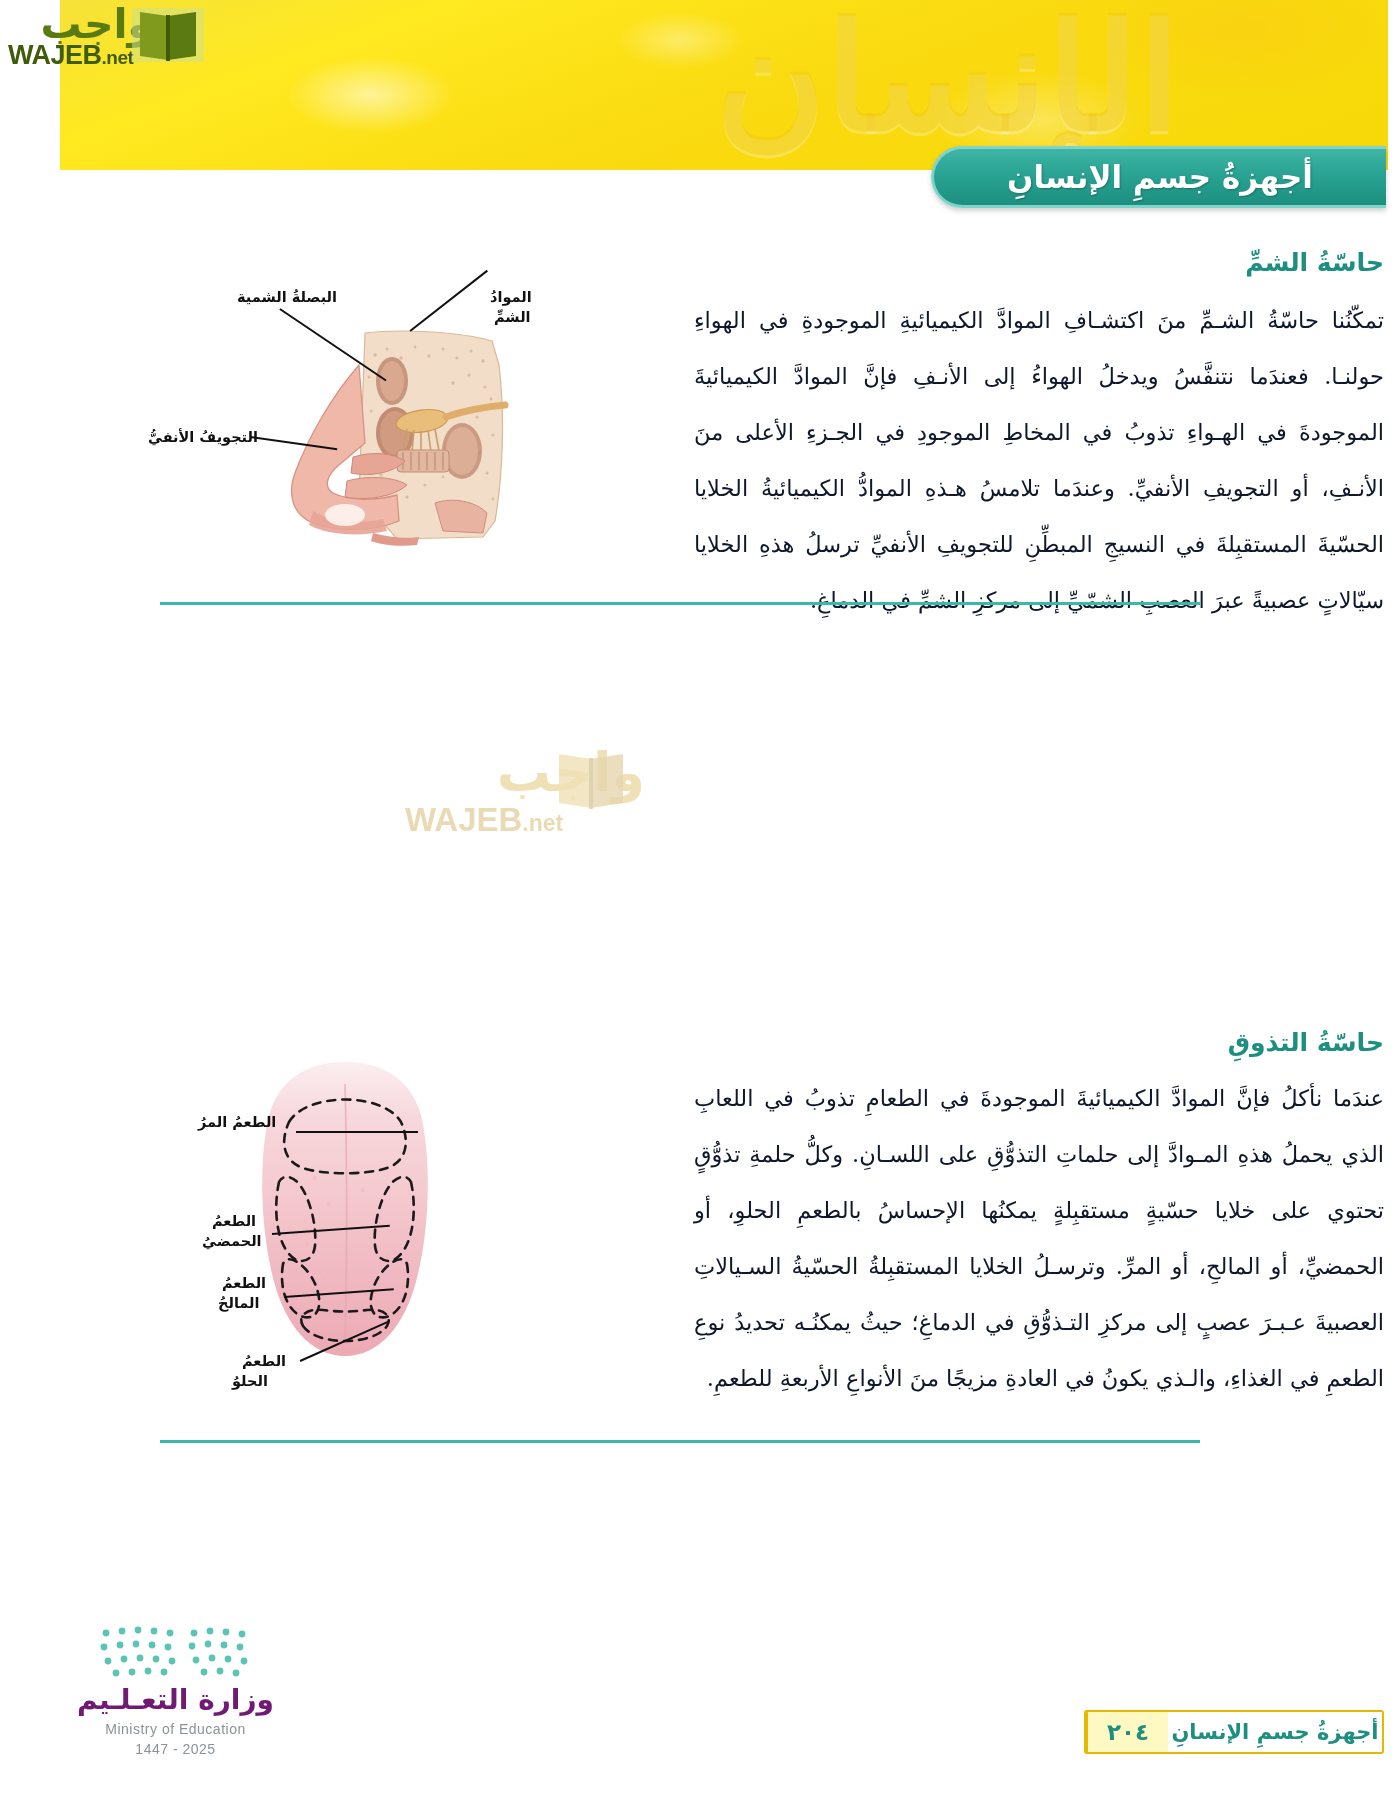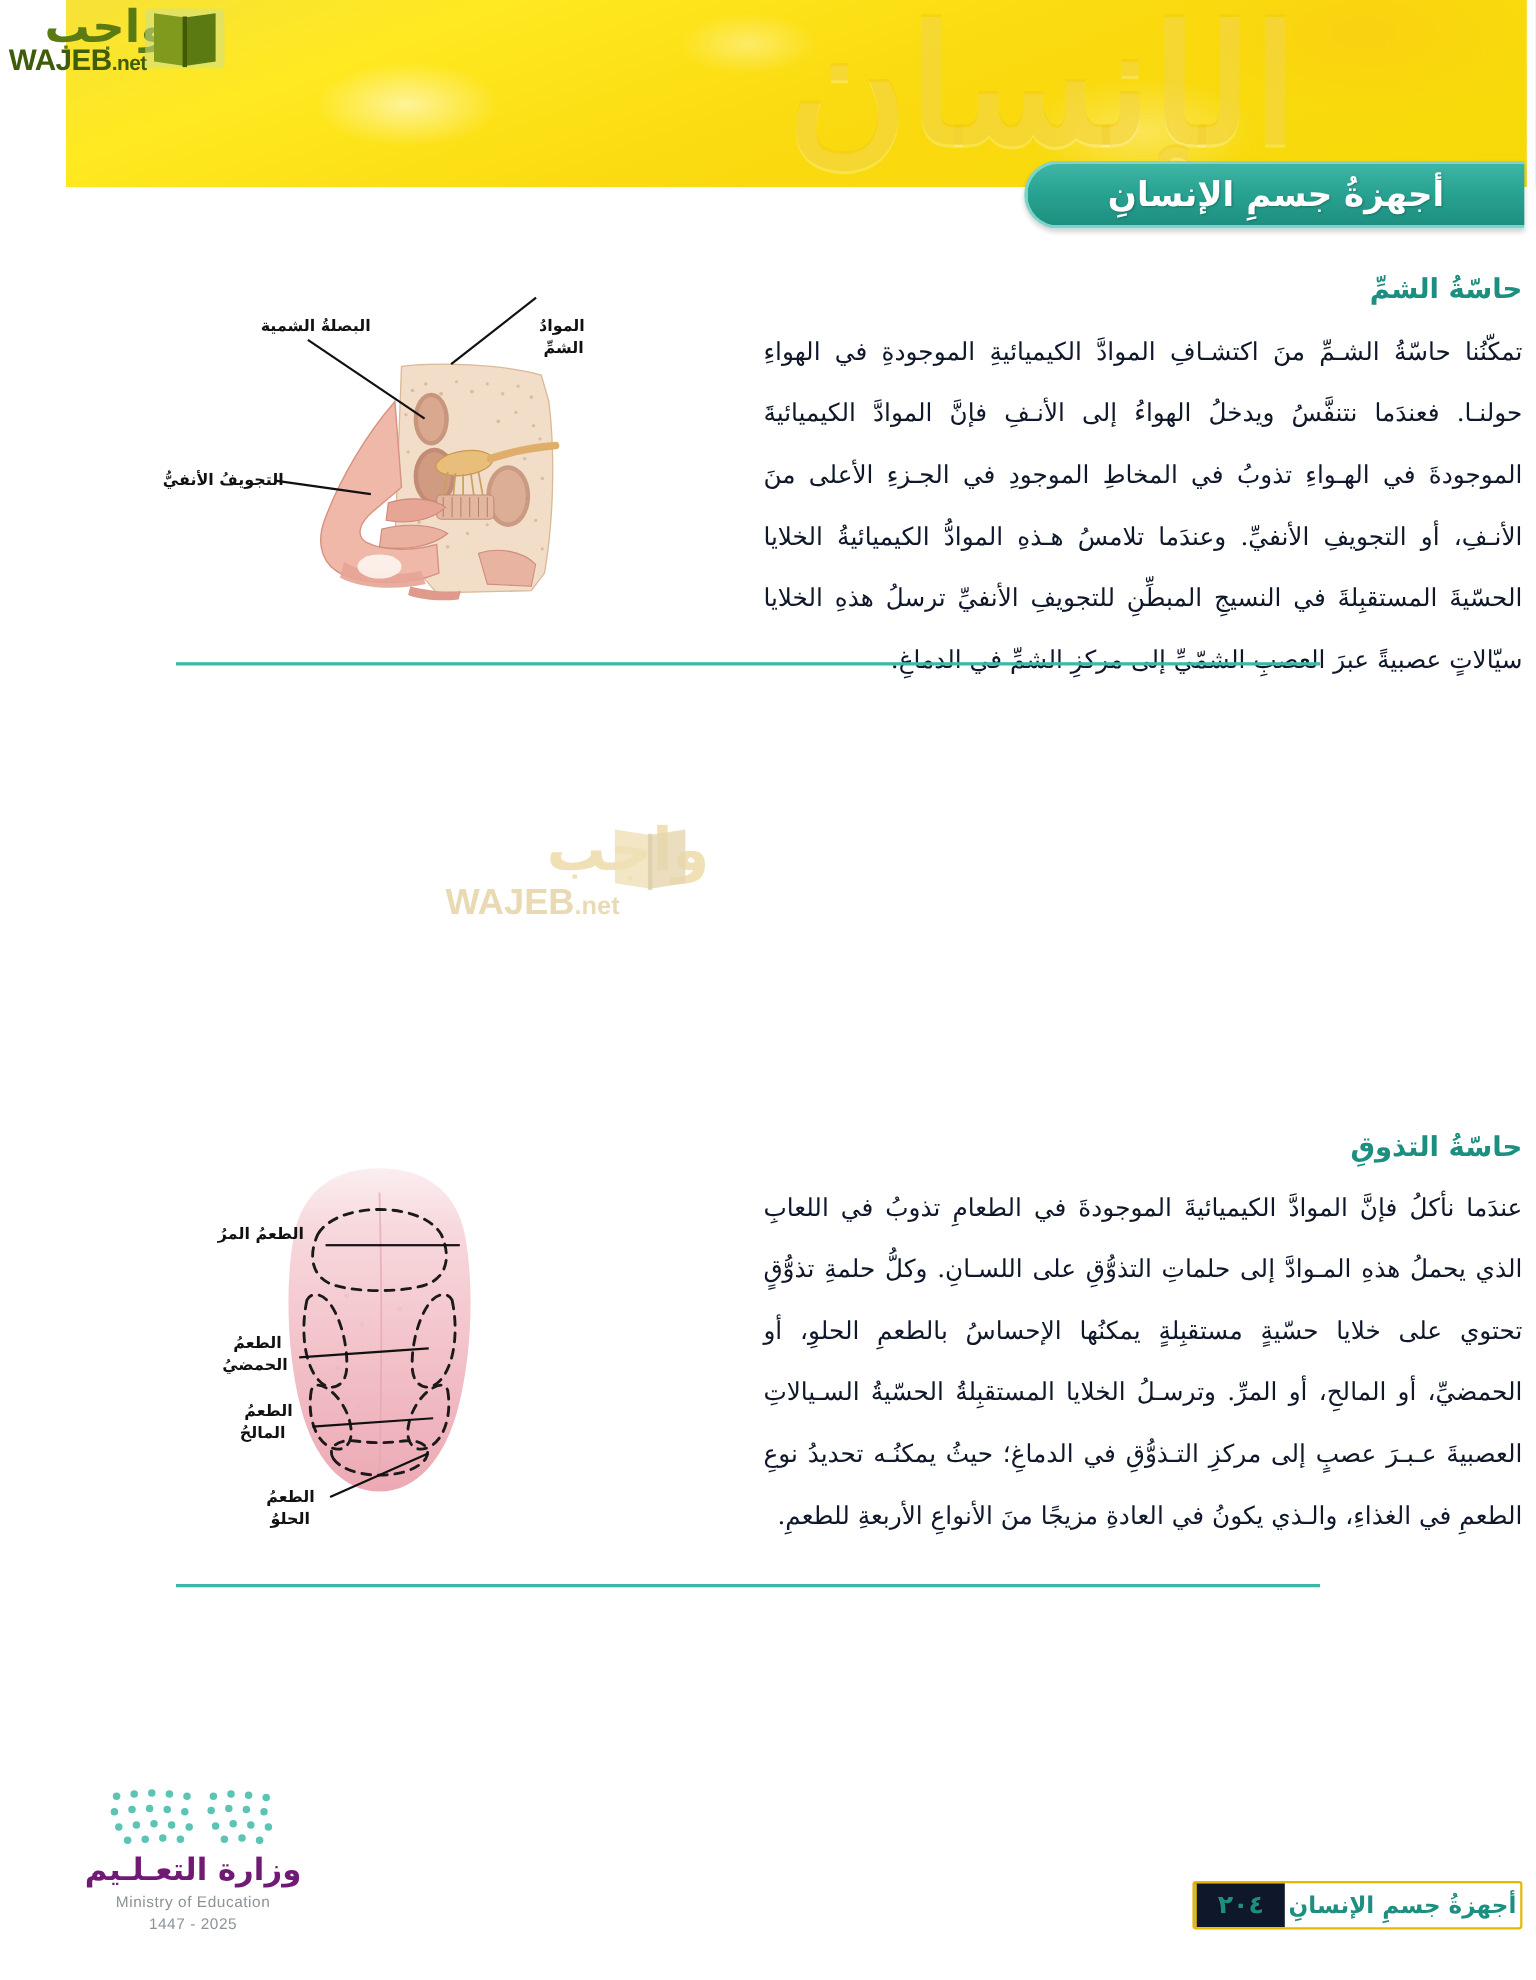--- a/index.html
+++ b/index.html
@@ -251,21 +251,21 @@
     display: flex; align-items: center; justify-content: center;
     font-size: 21px; font-weight: bold; color: #1d8f80;
     font-family: "DejaVu Sans", sans-serif; direction: rtl;
   }
   .footer-page {
     width: 82px;
     border-left: 2px solid #e6b800;
     display: flex; align-items: center; justify-content: center;
     font-size: 23px; font-weight: bold; color: #1d8f80;
     font-family: "DejaVu Sans", sans-serif;
-    background: #0f172a;
+    background: #fef9c3;
   }
 </style>
 </head>
 <body>
 
 <div class="top-banner">
   <div class="banner-texture"></div>
   <div class="banner-ghost-letters">الإنسان</div>
   <div class="banner-left-strip"></div>
   <div class="banner-right-strip"></div>
@@ -437,21 +437,21 @@
 
       <div class="dlabel" style="left:212px; top:182px;">الطعمُ</div>
       <div class="dlabel" style="left:202px; top:202px;">الحمضيُ</div>
       <div class="leader" style="left:272px; top:203px; width:118px; transform:rotate(-4deg);"></div>
 
       <div class="dlabel" style="left:222px; top:244px;">الطعمُ</div>
       <div class="dlabel" style="left:218px; top:264px;">المالحُ</div>
       <div class="leader" style="left:284px; top:266px; width:110px; transform:rotate(-4deg);"></div>
 
       <div class="dlabel" style="left:242px; top:322px;">الطعمُ</div>
-      <div class="dlabel" style="left:246px; top:342px;">الحلوُ</div>
+      <div class="dlabel" style="left:232px; top:342px;">الحلوُ</div>
       <div class="leader" style="left:300px; top:330px; width:98px; transform:rotate(-24deg);"></div>
     </div>
 
     <div class="divider" style="top:810px;"></div>
   </div>
 
   <div class="section" style="height:420px;">
     
     
 

